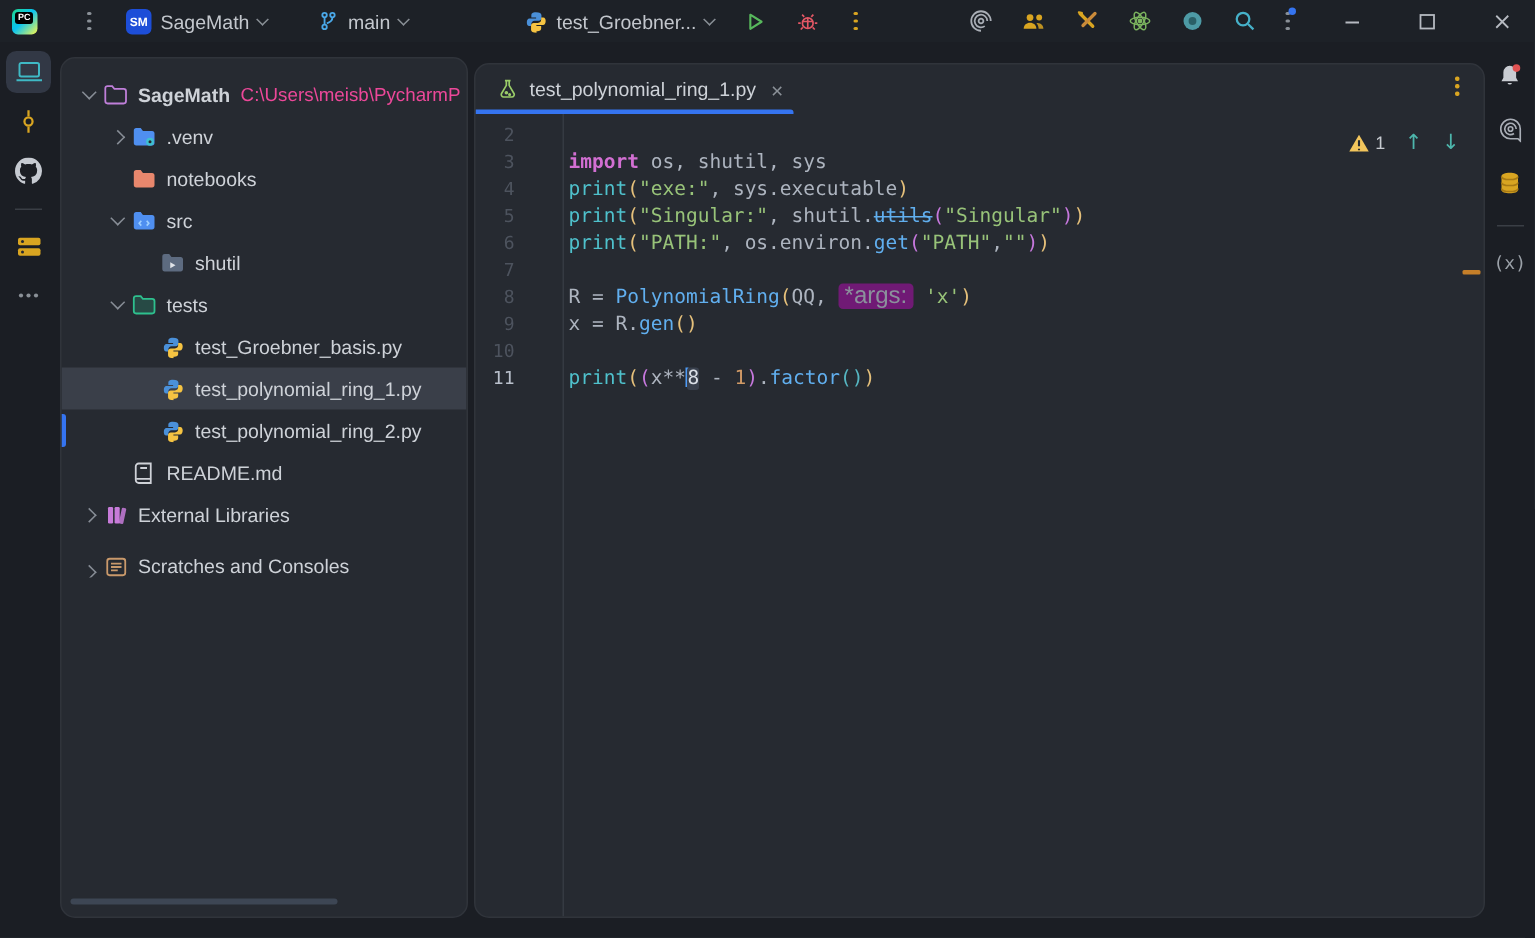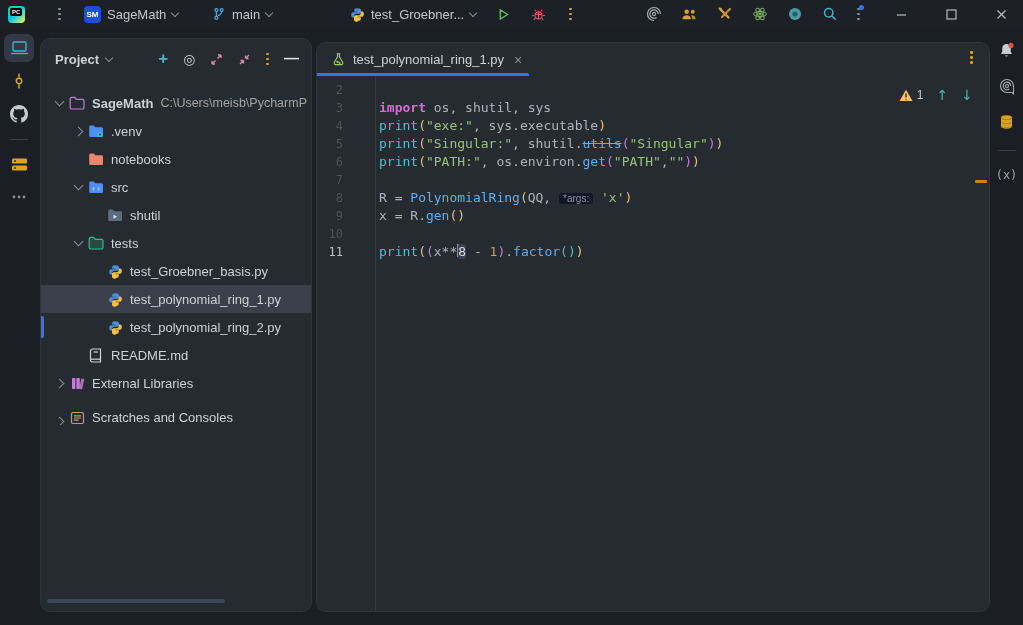--- a/index.html
+++ b/index.html
@@ -36,21 +36,21 @@
   .pp-title{font-size:13px;font-weight:bold;color:#ced2d8;}
   .pp-actions{margin-left:auto;display:flex;align-items:center;gap:15px;}
   .pp-plus{color:#48b7c7;font-size:17px;font-weight:bold;line-height:1;margin-top:-2px;}
   .pp-target{color:#ced2d8;font-size:14px;line-height:1;}
   .pp-min{color:#dfe2e6;font-size:15px;font-weight:bold;line-height:1;margin-top:-4px;}
   .tree{padding-top:10px;position:relative;}
   .trow{height:28px;display:flex;align-items:center;font-size:13px;color:#ced2d8;white-space:nowrap;overflow:hidden;}
   .trow .slot{width:17px;min-width:17px;display:flex;align-items:center;justify-content:center;}
   .trow .ticon{width:18px;min-width:18px;display:flex;align-items:center;justify-content:center;margin-right:6px;}
   .trow.selrow{background:#3a3f49;}
-  .trow .tpath{color:#a3a3a3;font-size:12.5px;margin-left:7px;}
+  .trow .tpath{color:#ec4899;font-size:12.5px;margin-left:7px;}
   .tchev{width:6px;height:6px;border-right:1.5px solid #878d96;border-bottom:1.5px solid #878d96;display:inline-block;}
   .tchev.open{transform:rotate(45deg);margin-top:-3px;}
   .tchev.closed{transform:rotate(-45deg);}
   .selbar{position:absolute;left:0;width:3px;height:22px;background:#3574f0;border-radius:0 2px 2px 0;}
   .hscroll{position:absolute;left:6px;bottom:8px;width:178px;height:4px;border-radius:2px;background:#3d4654;}
   
   .editor-panel{position:absolute;left:316px;top:42px;width:674px;height:570px;background:#262a31;border:1px solid #30343b;border-radius:10px;box-sizing:border-box;overflow:hidden;}
   .tabbar{height:33px;position:relative;display:flex;align-items:center;}
   .tab{display:flex;align-items:center;gap:7px;height:33px;padding:0 12px 0 14px;}
   .tab-label{font-size:13px;color:#ced2d8;}
@@ -66,21 +66,21 @@
   .tk-pl{color:#adb4bf;}
   .tk-bi{color:#4fc1cc;}
   .tk-st{color:#98c379;}
   .tk-fn{color:#61afef;}
   .tk-dep{color:#61afef;text-decoration:line-through;}
   .tk-num{color:#d19a66;}
   .tk-numhl{color:#d9dee6;background:#39404d;border-radius:2px;}
   .tk-b1{color:#e5c07b;}
   .tk-b2{color:#c678dd;}
   .tk-b3{color:#56b6c2;}
-  .tk-hint{background:#0f172a;color:#8b919c;border-radius:3px;font-size:10px;padding:0 4px;font-family:"Liberation Sans",sans-serif;}
+  .tk-hint{background:#701a75;color:#8b919c;border-radius:3px;font-size:16px;padding:0 4px;font-family:"Liberation Sans",sans-serif;}
   .caret{display:inline-block;width:2px;height:13px;background:#4f9cf7;vertical-align:text-top;margin-right:-1px;}
   .inspect{position:absolute;top:44px;right:16px;display:flex;align-items:center;gap:13px;font-family:"Liberation Sans",sans-serif;}
   .inspect .cnt{font-size:12px;color:#c6cad0;margin-left:-9px;}
   .arrow{color:#4db6ac;font-size:14px;font-family:"DejaVu Sans",sans-serif;}
   .stripe-dash{position:absolute;right:2px;top:137px;width:12px;height:3px;background:#c57f29;border-radius:1px;}
 </style>
 </head>
 <body>
 
 <div class="titlebar">
@@ -274,44 +274,20 @@
         </g>
       </svg>
   </div>
   <div class="strip-div"></div>
   <div class="strip-btn">
     <span class="endpoints">(x)</span>
   </div>
 </div>
 
 <div class="project-panel">
-  <div class="pp-header">
-    <span class="pp-title">Project</span>
-    <span class="chev"></span>
-    <div class="pp-actions">
-      <span class="pp-plus">+</span>
-      <span class="pp-target">◎</span>
-      <svg width="13" height="13" viewBox="0 0 13 13">
-          <g stroke="#de8bb4" stroke-width="1.3" fill="none">
-            <path d="M7.5 5.5 11 2M11 2h-3M11 2v3M5.5 7.5 2 11M2 11h3M2 11V8"></path>
-          </g>
-        </svg>
-      <svg width="13" height="13" viewBox="0 0 13 13">
-          <g stroke="#de8bb4" stroke-width="1.3" fill="none">
-            <path d="M11 2 7.5 5.5M7.5 5.5h3M7.5 5.5v-3M2 11l3.5-3.5M5.5 7.5h-3M5.5 7.5v3"></path>
-          </g>
-        </svg>
-      <span class="kdots yellow">
-          <i></i>
-          <i></i>
-          <i></i>
-        </span>
-      <span class="pp-min">—</span>
-    </div>
-  </div>
   <div class="tree" id="tree">
       <div class="trow" style="padding-left: 10px;">
         <span class="slot">
           <span class="tchev open"></span>
         </span>
         <span class="ticon">
           <svg width="16" height="14" viewBox="0 0 16 14">
             <path d="M1.2 3c0-1 .6-1.6 1.6-1.6h3l1.5 1.9h6.1c1 0 1.6.6 1.6 1.6v6.5c0 1-.6 1.6-1.6 1.6H2.8c-1 0-1.6-.6-1.6-1.6z" fill="none" stroke="#bf7fd9" stroke-width="1.2"></path>
           </svg>
         </span>

